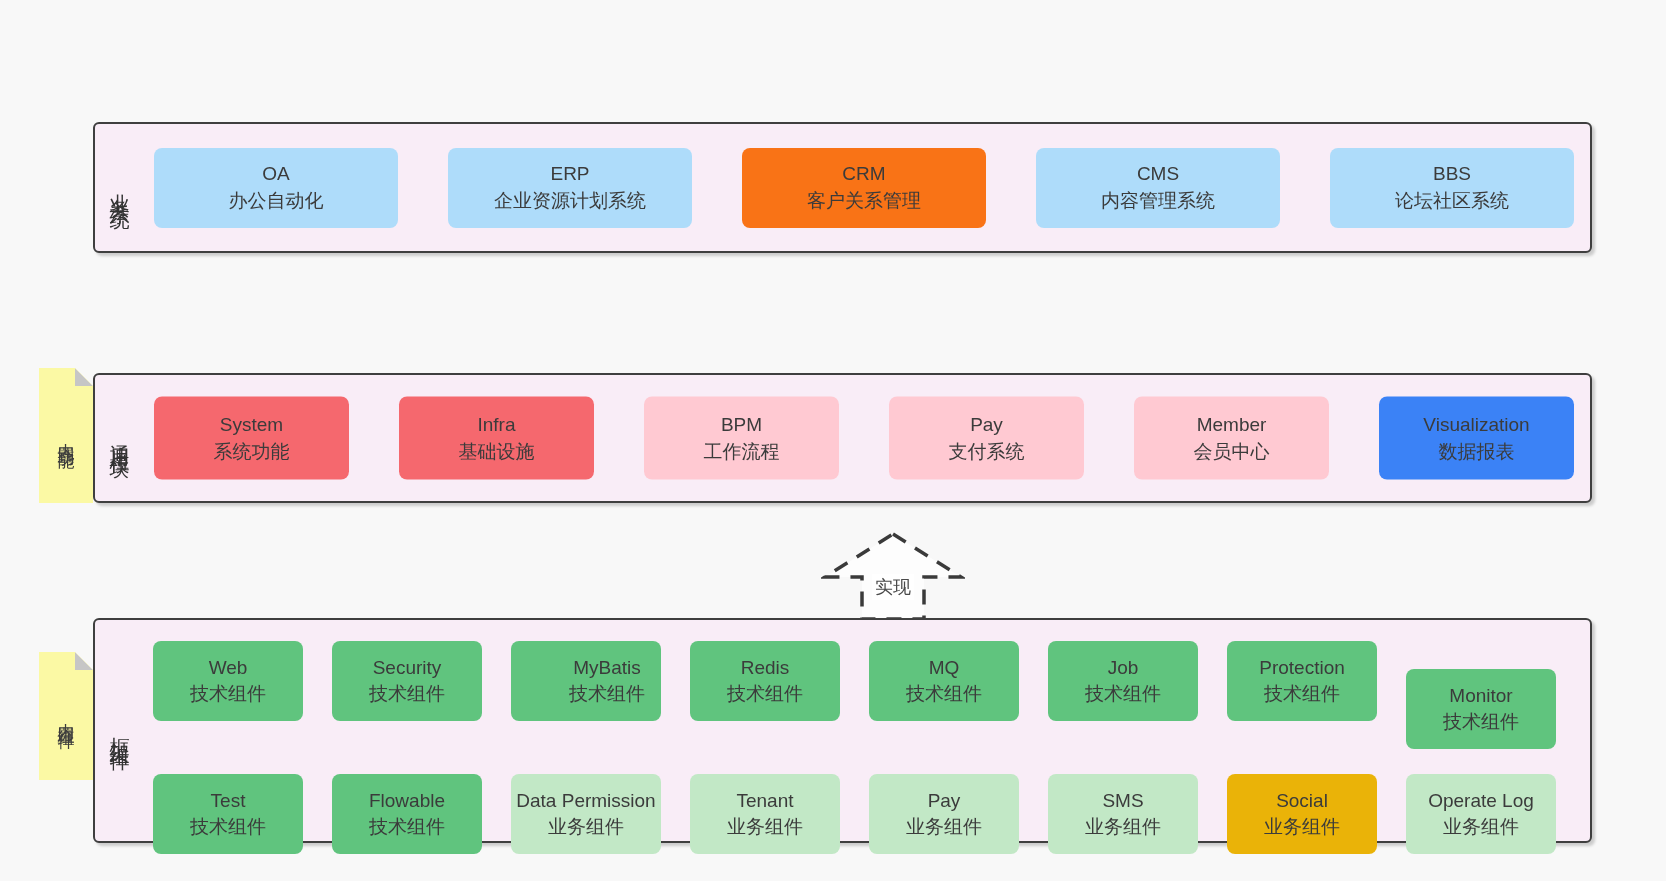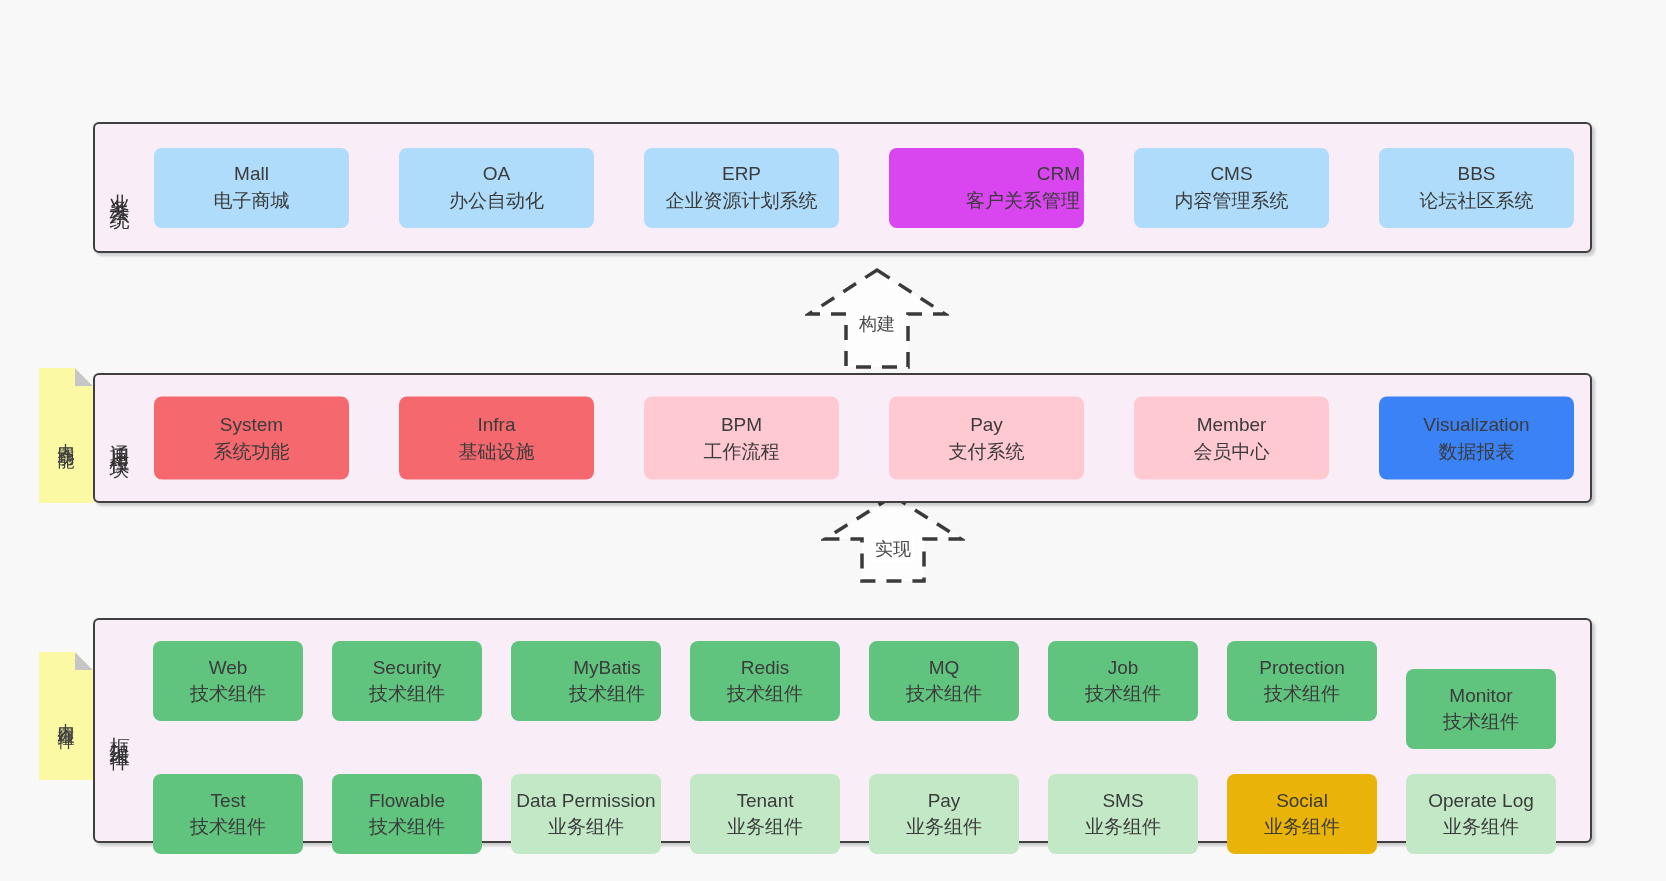--- a/index.html
+++ b/index.html
@@ -59,21 +59,21 @@
   }
   .tag-label {
     position:absolute; left:50%; top:50%; transform:translate(-50%,-50%);
     writing-mode:vertical-rl; text-orientation:upright;
     font-size:17px; letter-spacing:3px; color:#3c3c3c; white-space:nowrap;
   }
 
   
   .arrow { position:absolute; z-index:1; }
   #arrow-build     { left:805px; top:266px; width:144px; height:104px; }
-  #arrow-implement { left:821px; top:492px; width:144px; height:92px; }
+  #arrow-implement { left:821px; top:530px; width:144px; height:92px; }
   .arrow svg { display:block; }
   .arrow-label {
     position:absolute; left:50%; transform:translate(-50%,-50%);
     background:#ffffff; padding:1px 3px; font-size:18px; color:#4a4a4a;
     white-space:nowrap;
   }
   #arrow-build .arrow-label     { top:58px; }
   #arrow-implement .arrow-label { top:57px; }
 </style>
 </head>
@@ -83,49 +83,39 @@
 
   <div class="tag" id="tag-modules">
     <span class="tag-fold"></span>
     <span class="tag-label">内置功能</span>
   </div>
   <div class="tag" id="tag-components">
     <span class="tag-fold"></span>
     <span class="tag-label">内置组件</span>
   </div>
 
-  <div class="arrow" id="arrow-build">
-    <svg width="144" height="104" viewBox="0 0 144 104">
-      <polygon points="72,4 140,48 103,48 103,101 41,101 41,48 4,48" fill="#fdfdfd" stroke="#3a3a3a" stroke-width="3.5" stroke-dasharray="15 11"></polygon>
-    </svg>
-    <span class="arrow-label">构建</span>
-  </div>
   <div class="arrow" id="arrow-implement">
     <svg width="144" height="92" viewBox="0 0 144 92">
       <polygon points="72,4 140,47 103,47 103,89 41,89 41,47 4,47" fill="#fdfdfd" stroke="#3a3a3a" stroke-width="3.5" stroke-dasharray="15 11"></polygon>
     </svg>
     <span class="arrow-label">实现</span>
   </div>
 
   <section class="layer" id="layer-business">
     <span class="layer-label">业务系统</span>
     <div class="boxes-row">
         <div class="box" style="background: rgb(174, 220, 250);">
-          <div>Mall</div>
-          <div>电子商城</div>
-        </div>
-        <div class="box" style="background: rgb(174, 220, 250);">
           <div>OA</div>
           <div>办公自动化</div>
         </div>
         <div class="box" style="background: rgb(174, 220, 250);">
           <div>ERP</div>
           <div>企业资源计划系统</div>
         </div>
-        <div class="box" style="background: #d946ef; align-items: flex-end;">
+        <div class="box" style="background: #f97316;">
           <div>CRM</div>
           <div>客户关系管理</div>
         </div>
         <div class="box" style="background: rgb(174, 220, 250);">
           <div>CMS</div>
           <div>内容管理系统</div>
         </div>
         <div class="box" style="background: rgb(174, 220, 250);">
           <div>BBS</div>
           <div>论坛社区系统</div>

